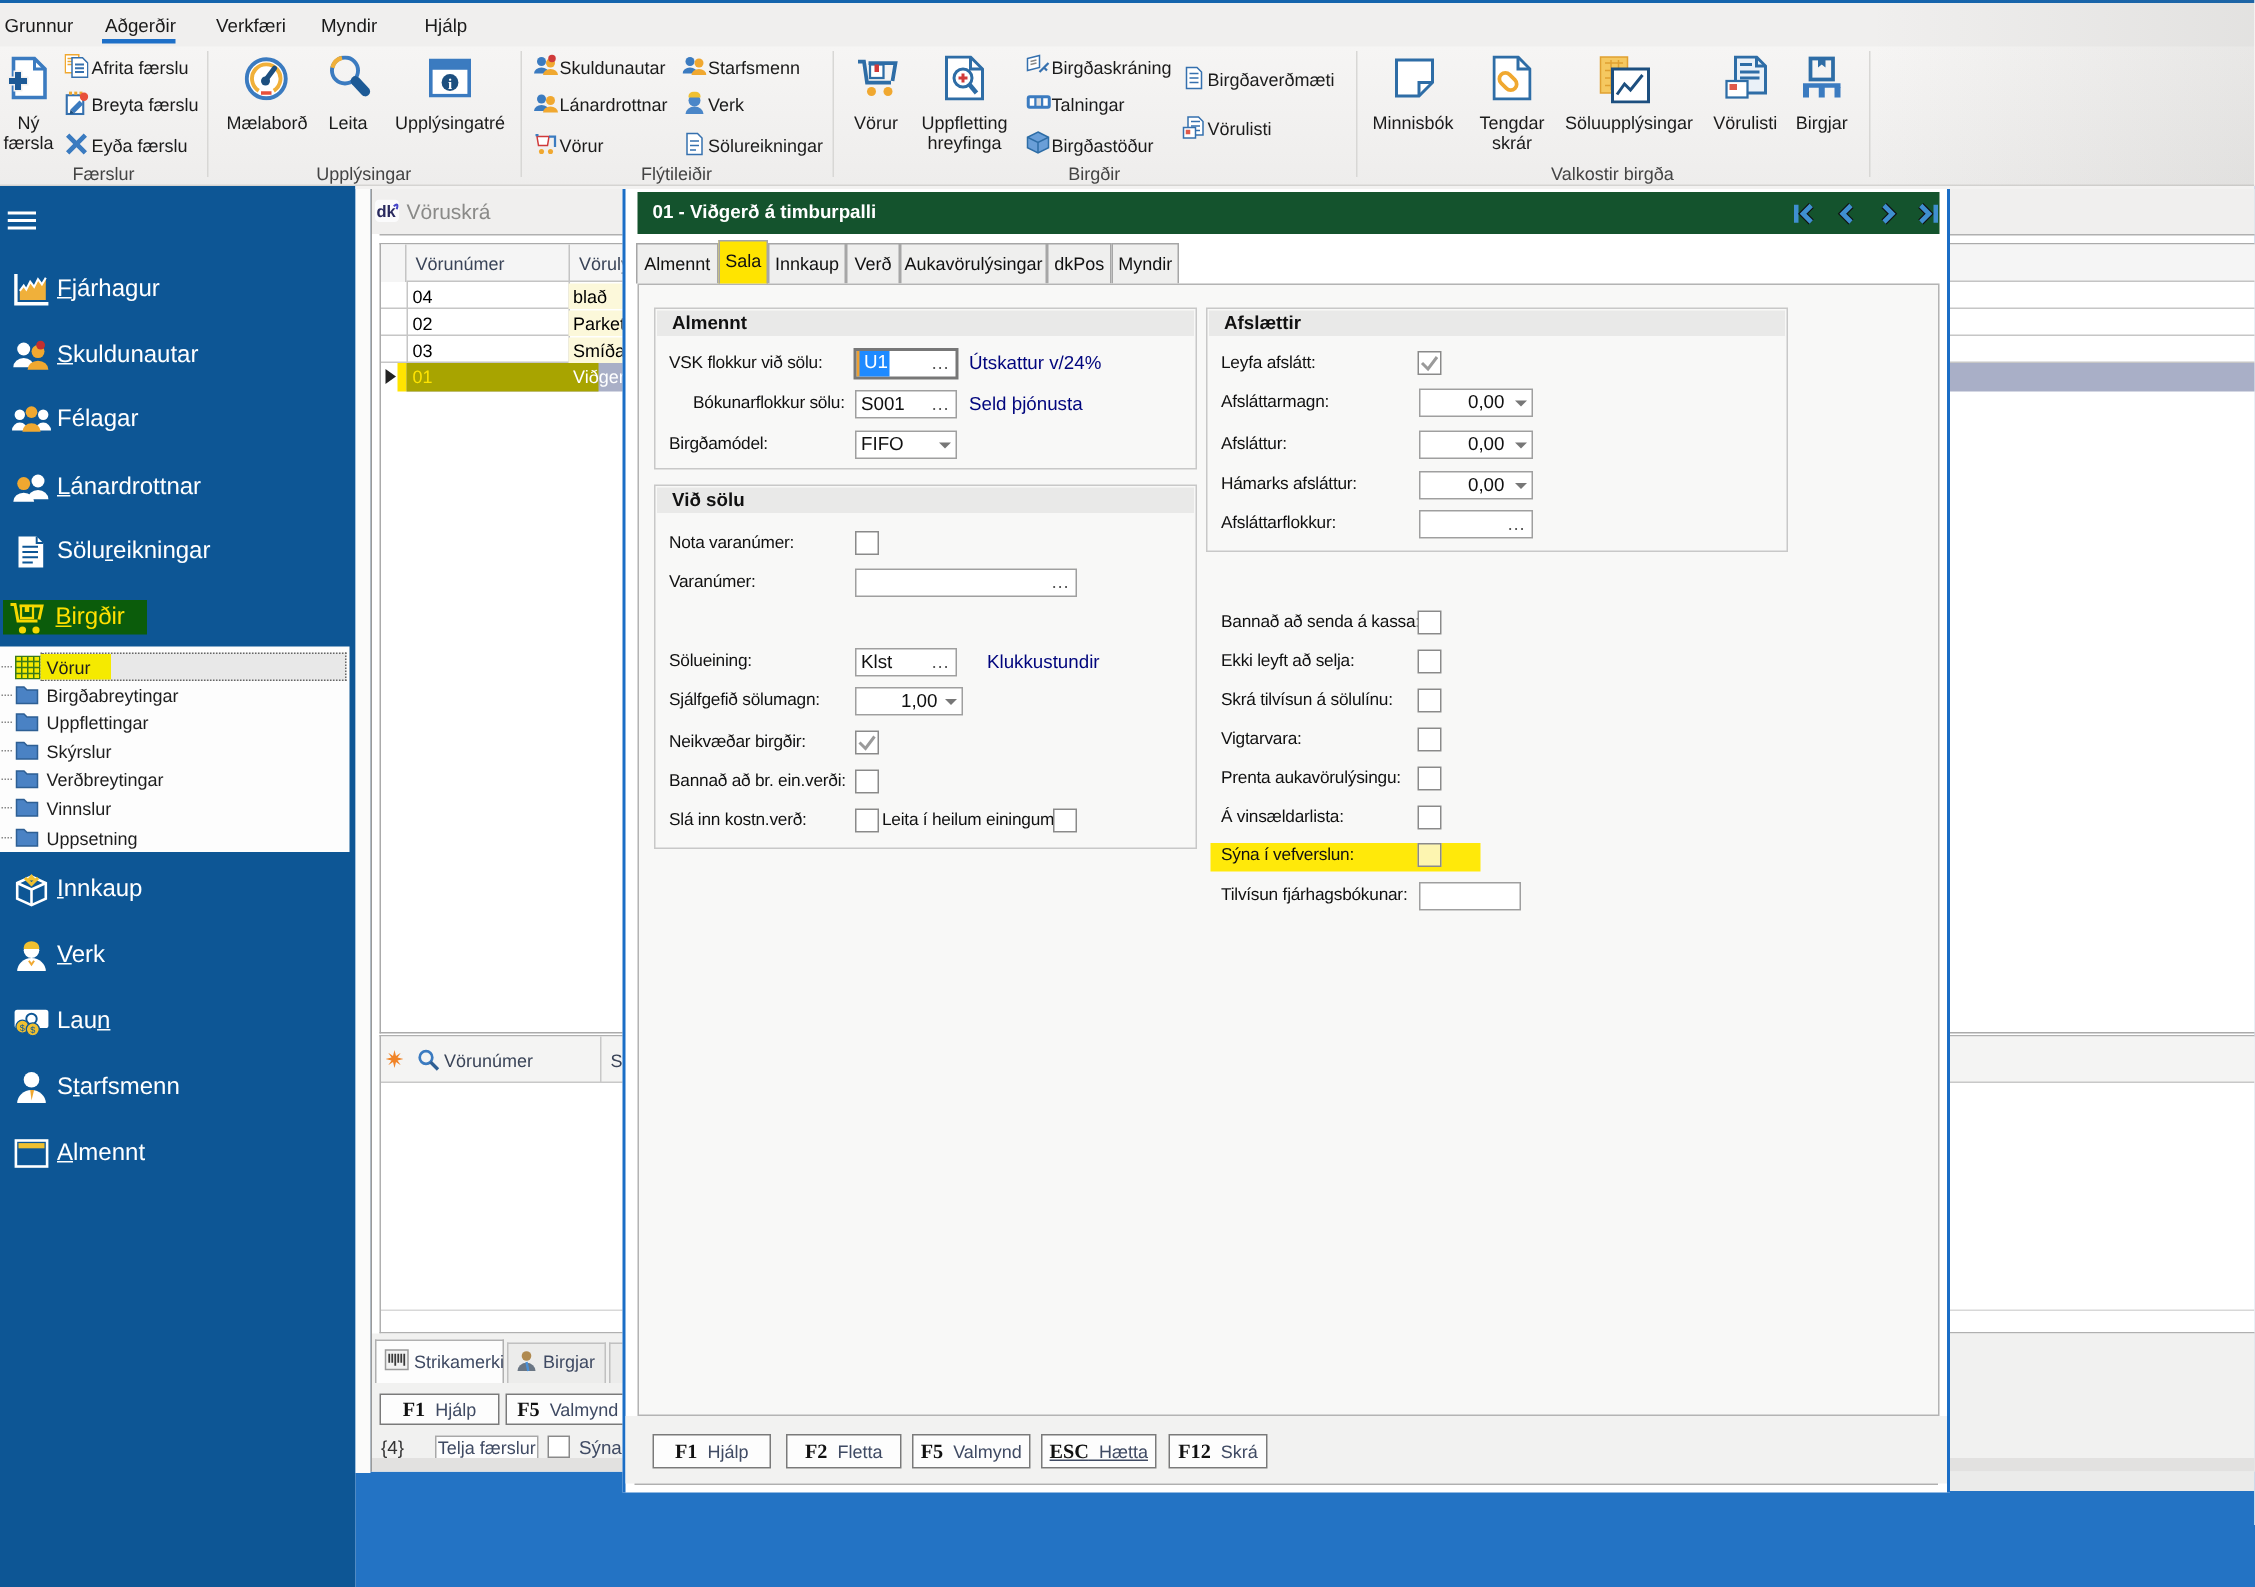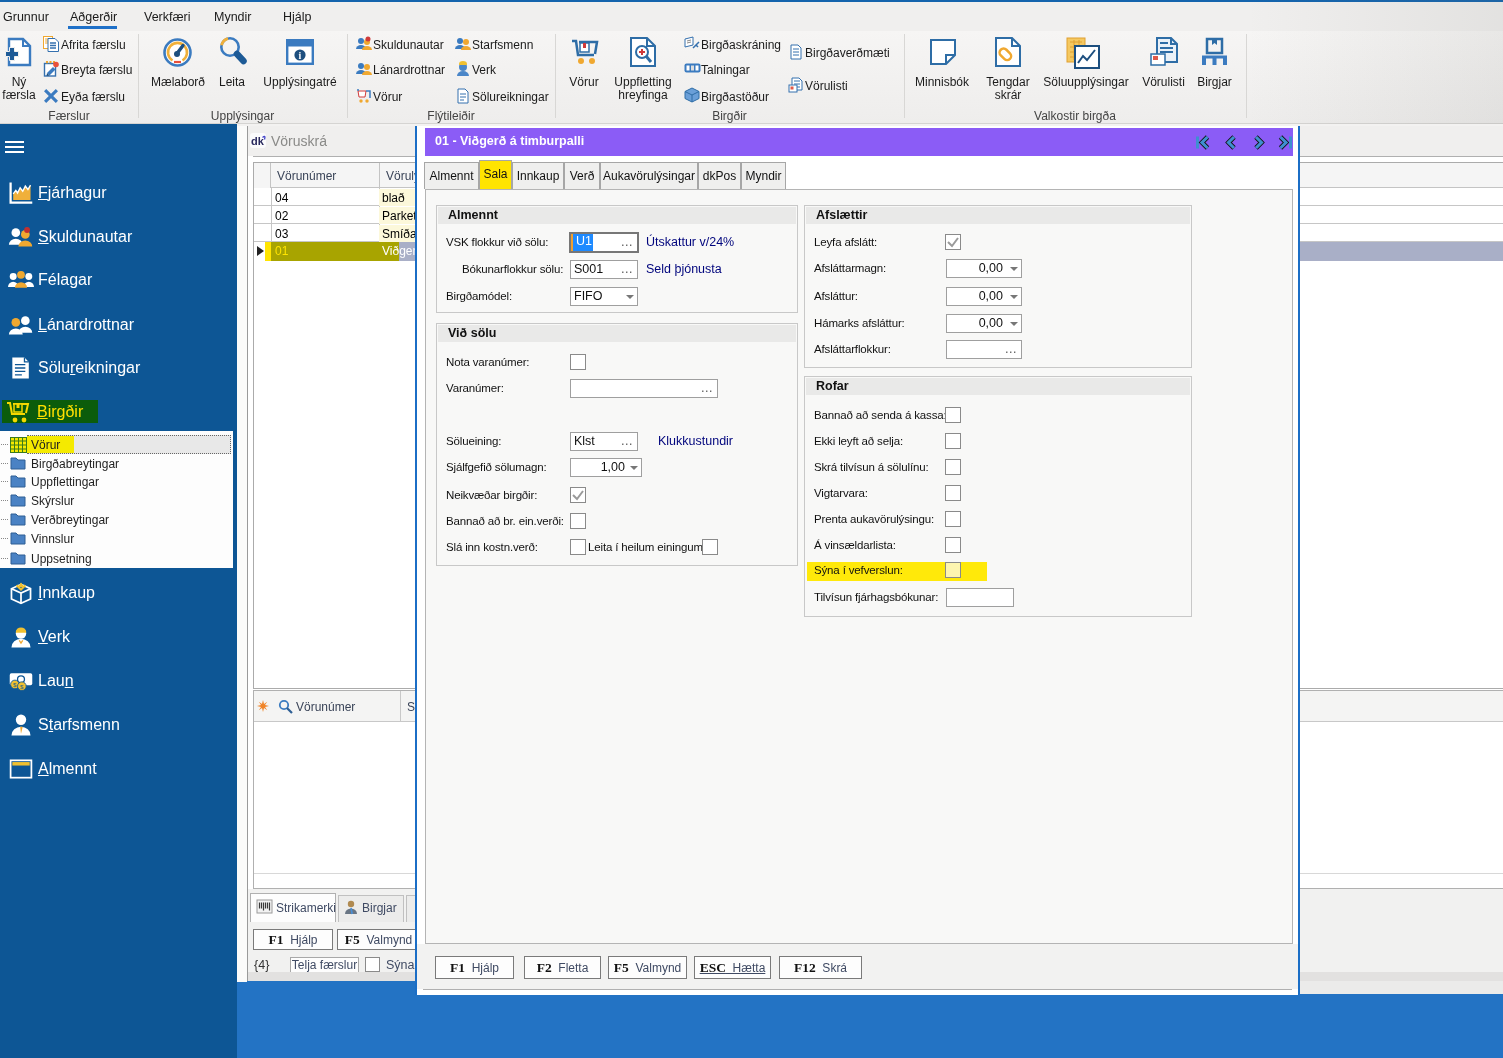--- a/index.html
+++ b/index.html
@@ -32,21 +32,21 @@
 #mdi{position:absolute;left:237px;top:124px;width:1266px;height:934px;background:#2373c4;}
 
 #wsk{position:absolute;left:247px;top:126px;width:1256px;height:855px;background:#fff;border-left:1px solid #9a9a9a;}
 #wsk-title{position:absolute;left:0;top:0;width:1256px;height:30px;background:#f0efee;color:#5f5f5f;font-size:13px;}
 #wsk-table{position:absolute;left:5px;top:36px;width:1251px;height:527px;background:#fff;border:1px solid #ababab;border-right:none;}
 .th{background:#f5f5f5;color:#3a3a3a;font-size:12.5px;}
 #wsk-sub{position:absolute;left:5px;top:564px;width:1251px;height:199px;background:#fff;border:1px solid #b0b0b0;border-right:none;}
 #wsk-foot{position:absolute;left:0;top:763px;width:1256px;height:92px;background:#f1f1f0;}
 
 #dlg{position:absolute;left:415px;top:126px;width:885px;height:869px;background:#fff;border-left:2px solid #1b6ec6;border-right:2px solid #1b6ec6;}
-#dlg-title{position:absolute;left:8px;top:2px;width:868px;height:28px;background:#8b5cf6;color:#fff;font-weight:bold;font-size:12.5px;}
+#dlg-title{position:absolute;left:8px;top:2px;width:868px;height:28px;background:#14532d;color:#fff;font-weight:bold;font-size:12.5px;}
 .tab{position:absolute;top:36px;height:27px;background:#efefee;border:1px solid #a6a6a6;border-bottom:none;font-size:12px;color:#111;text-align:center;line-height:26px;}
 #dlg-panel{position:absolute;left:8px;top:63px;width:868px;height:755px;background:#f8f8f7;border:1px solid #b4b4b4;}
 .grp{position:absolute;border:1px solid #c8c8c8;}
 .grp .gh{position:absolute;left:1px;top:1px;right:1px;height:17px;background:#e9e9e8;font-weight:bold;font-size:12.5px;color:#111;padding-left:10px;line-height:17px;}
 .lbl{position:absolute;font-size:11.5px;letter-spacing:-0.15px;color:#111;white-space:nowrap;}
 .fld{position:absolute;background:#fff;border:1px solid #9f9f9f;font-size:12.5px;color:#111;}
 .fld .dots{position:absolute;right:4px;top:1px;color:#555;}
 .fld .arr{position:absolute;right:3px;top:7px;width:0;height:0;border-left:4px solid transparent;border-right:4px solid transparent;border-top:4px solid #777;}
 .cb{position:absolute;width:16px;height:16px;background:#fff;border:1px solid #8a8a8a;}
 .navy{position:absolute;font-size:12.5px;color:#00057d;white-space:nowrap;}
@@ -594,23 +594,20 @@
     <div class="lbl" style="left:388px;top:127px;">Hámarks afsláttur:</div>
     <div class="fld" style="left:520px;top:124px;width:76px;height:19px;">
         <span style="position:absolute;right:18px;top:1px;">0,00</span>
         <span class="arr"></span>
       </div>
     <div class="lbl" style="left:388px;top:153px;">Afsláttarflokkur:</div>
     <div class="fld" style="left:520px;top:150px;width:76px;height:19px;">
         <span class="dots">…</span>
       </div>
 
-    <div class="grp" style="left:378px;top:186px;width:388px;height:241px;">
-      <div class="gh">Rofar</div>
-    </div>
     <div class="lbl" style="left:388px;top:219px;">Bannað að senda á kassa:</div>
     <div class="cb" style="left:519px;top:217px;"></div>
     <div class="lbl" style="left:388px;top:245px;">Ekki leyft að selja:</div>
     <div class="cb" style="left:519px;top:243px;"></div>
     <div class="lbl" style="left:388px;top:271px;">Skrá tilvísun á sölulínu:</div>
     <div class="cb" style="left:519px;top:269px;"></div>
     <div class="lbl" style="left:388px;top:297px;">Vigtarvara:</div>
     <div class="cb" style="left:519px;top:295px;"></div>
     <div class="lbl" style="left:388px;top:323px;">Prenta aukavörulýsingu:</div>
     <div class="cb" style="left:519px;top:321px;"></div>
@@ -620,15 +617,15 @@
     <div class="lbl" style="left:388px;top:374px;">Sýna í vefverslun:</div>
     <div class="cb" style="left:519px;top:372px;background:#fdf5b0;"></div>
     <div class="lbl" style="left:388px;top:401px;">Tilvísun fjárhagsbókunar:</div>
     <div class="fld" style="left:520px;top:398px;width:68px;height:19px;"></div>
   </div>
   <div class="abs" style="left:0px;top:818px;width:881px;height:45px;background:#f2f2f1;"></div>
   <div class="fkey" style="left:18px;top:830px;width:79px;"><b>F1</b>&nbsp; Hjálp</div>
   <div class="fkey" style="left:107px;top:830px;width:77px;"><b>F2</b>&nbsp; Fletta</div>
   <div class="fkey" style="left:191px;top:830px;width:79px;"><b>F5</b>&nbsp; Valmynd</div>
   <div class="fkey" style="left:277px;top:830px;width:77px;text-decoration:underline;"><b>ESC</b>&nbsp; Hætta</div>
-  <div class="fkey" style="left:362px;top:830px;width:83px;"><b>F12</b>&nbsp; Skrá</div>
+  <div class="fkey" style="left:362px;top:830px;width:66px;"><b>F12</b>&nbsp; Skrá</div>
   <div class="abs" style="left:6px;top:863px;width:869px;height:1px;background:#b0b0b0;"></div>
 </div>
 
 </body></html>

